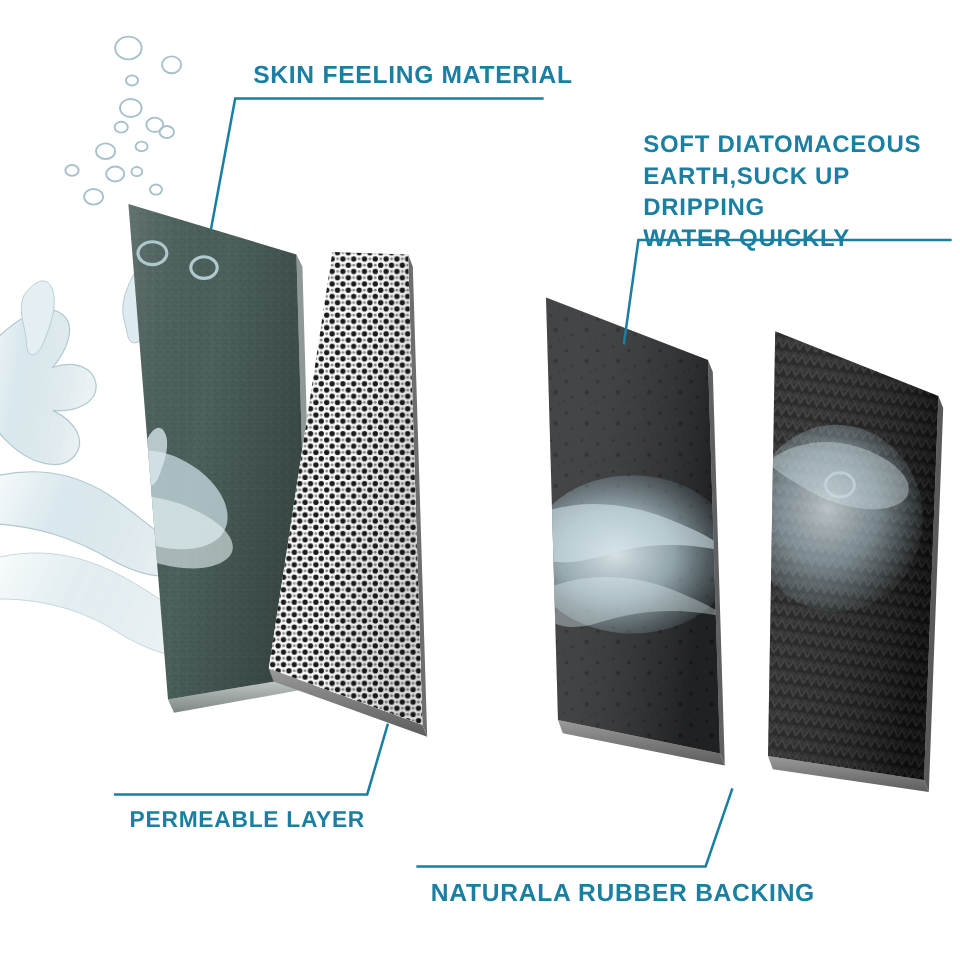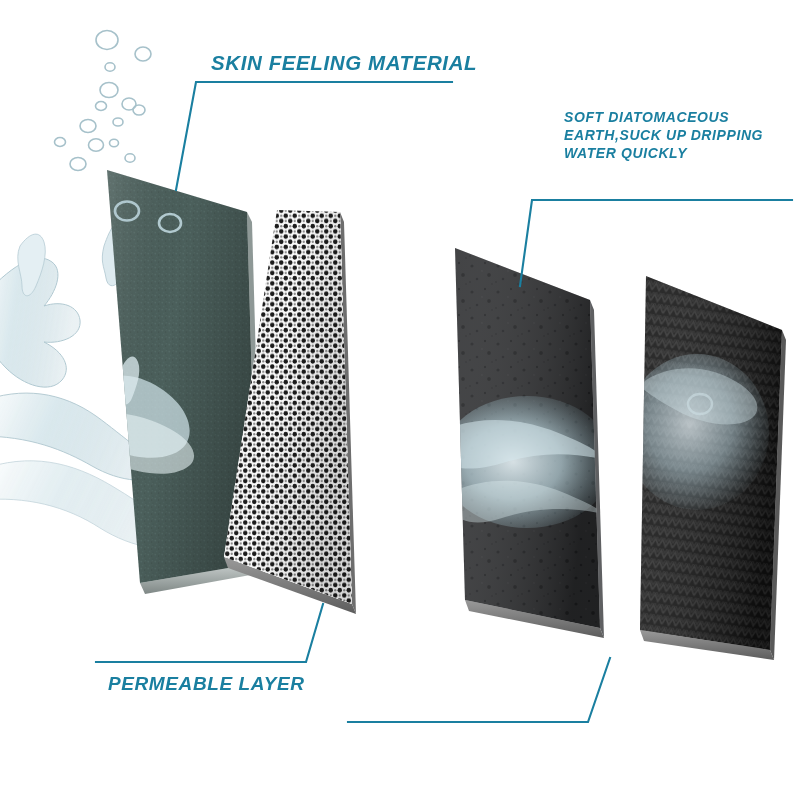--- a/index.html
+++ b/index.html
@@ -1,34 +1,34 @@
 <!DOCTYPE html>
 <html><head>
 <meta charset="utf-8">
 <style>
   html,body{margin:0;padding:0;background:#ffffff;}
   body{
     width:800px;height:800px;overflow:hidden;position:relative;
     font-family:"Liberation Sans","DejaVu Sans",sans-serif;
     background:#ffffff;
   }
-  #stage{position:absolute;left:0;top:0;width:800px;height:800px;font-style:italic;}
+  #stage{position:absolute;left:0;top:0;width:800px;height:800px;}
   #art{position:absolute;left:0;top:0;width:800px;height:800px;}
 
   .callout{
     position:absolute;
     color:#1a7fa0;
     font-weight:bold;
     letter-spacing:0.6px;
     line-height:1.30;
     white-space:pre-line;
     text-transform:uppercase;
   }
   #callout-skin{ left:211px; top:50px;  font-size:20.5px; }
-  #callout-soft{ left:536px; top:108px; font-size:14px;margin-left:28px; }
+  #callout-soft{ left:536px; top:108px; font-size:20px; }
   #callout-perm{ left:108px; top:672px; font-size:19px; }
   #callout-rubb{ left:359px; top:732px; font-size:20.5px; }
 </style>
 </head>
 <body>
 
 <div id="stage">
 
   <svg id="art" viewBox="0 0 800 800" xmlns="http://www.w3.org/2000/svg">
     <defs>
@@ -207,14 +207,15 @@
   </svg>
 
   <div class="callout" id="callout-skin" style="color: rgb(26, 127, 160);">SKIN FEELING MATERIAL</div>
 
   <div class="callout" id="callout-soft" style="color: rgb(26, 127, 160);"><span>SOFT DIATOMACEOUS</span>
 <span>EARTH,SUCK UP DRIPPING</span>
 <span>WATER QUICKLY</span></div>
 
   <div class="callout" id="callout-perm" style="color: rgb(26, 127, 160);">PERMEABLE LAYER</div>
 
+  <div class="callout" id="callout-rubb" style="color: rgb(26, 127, 160);">NATURALA RUBBER BACKING</div>
 
 </div>
 
 </body></html>

